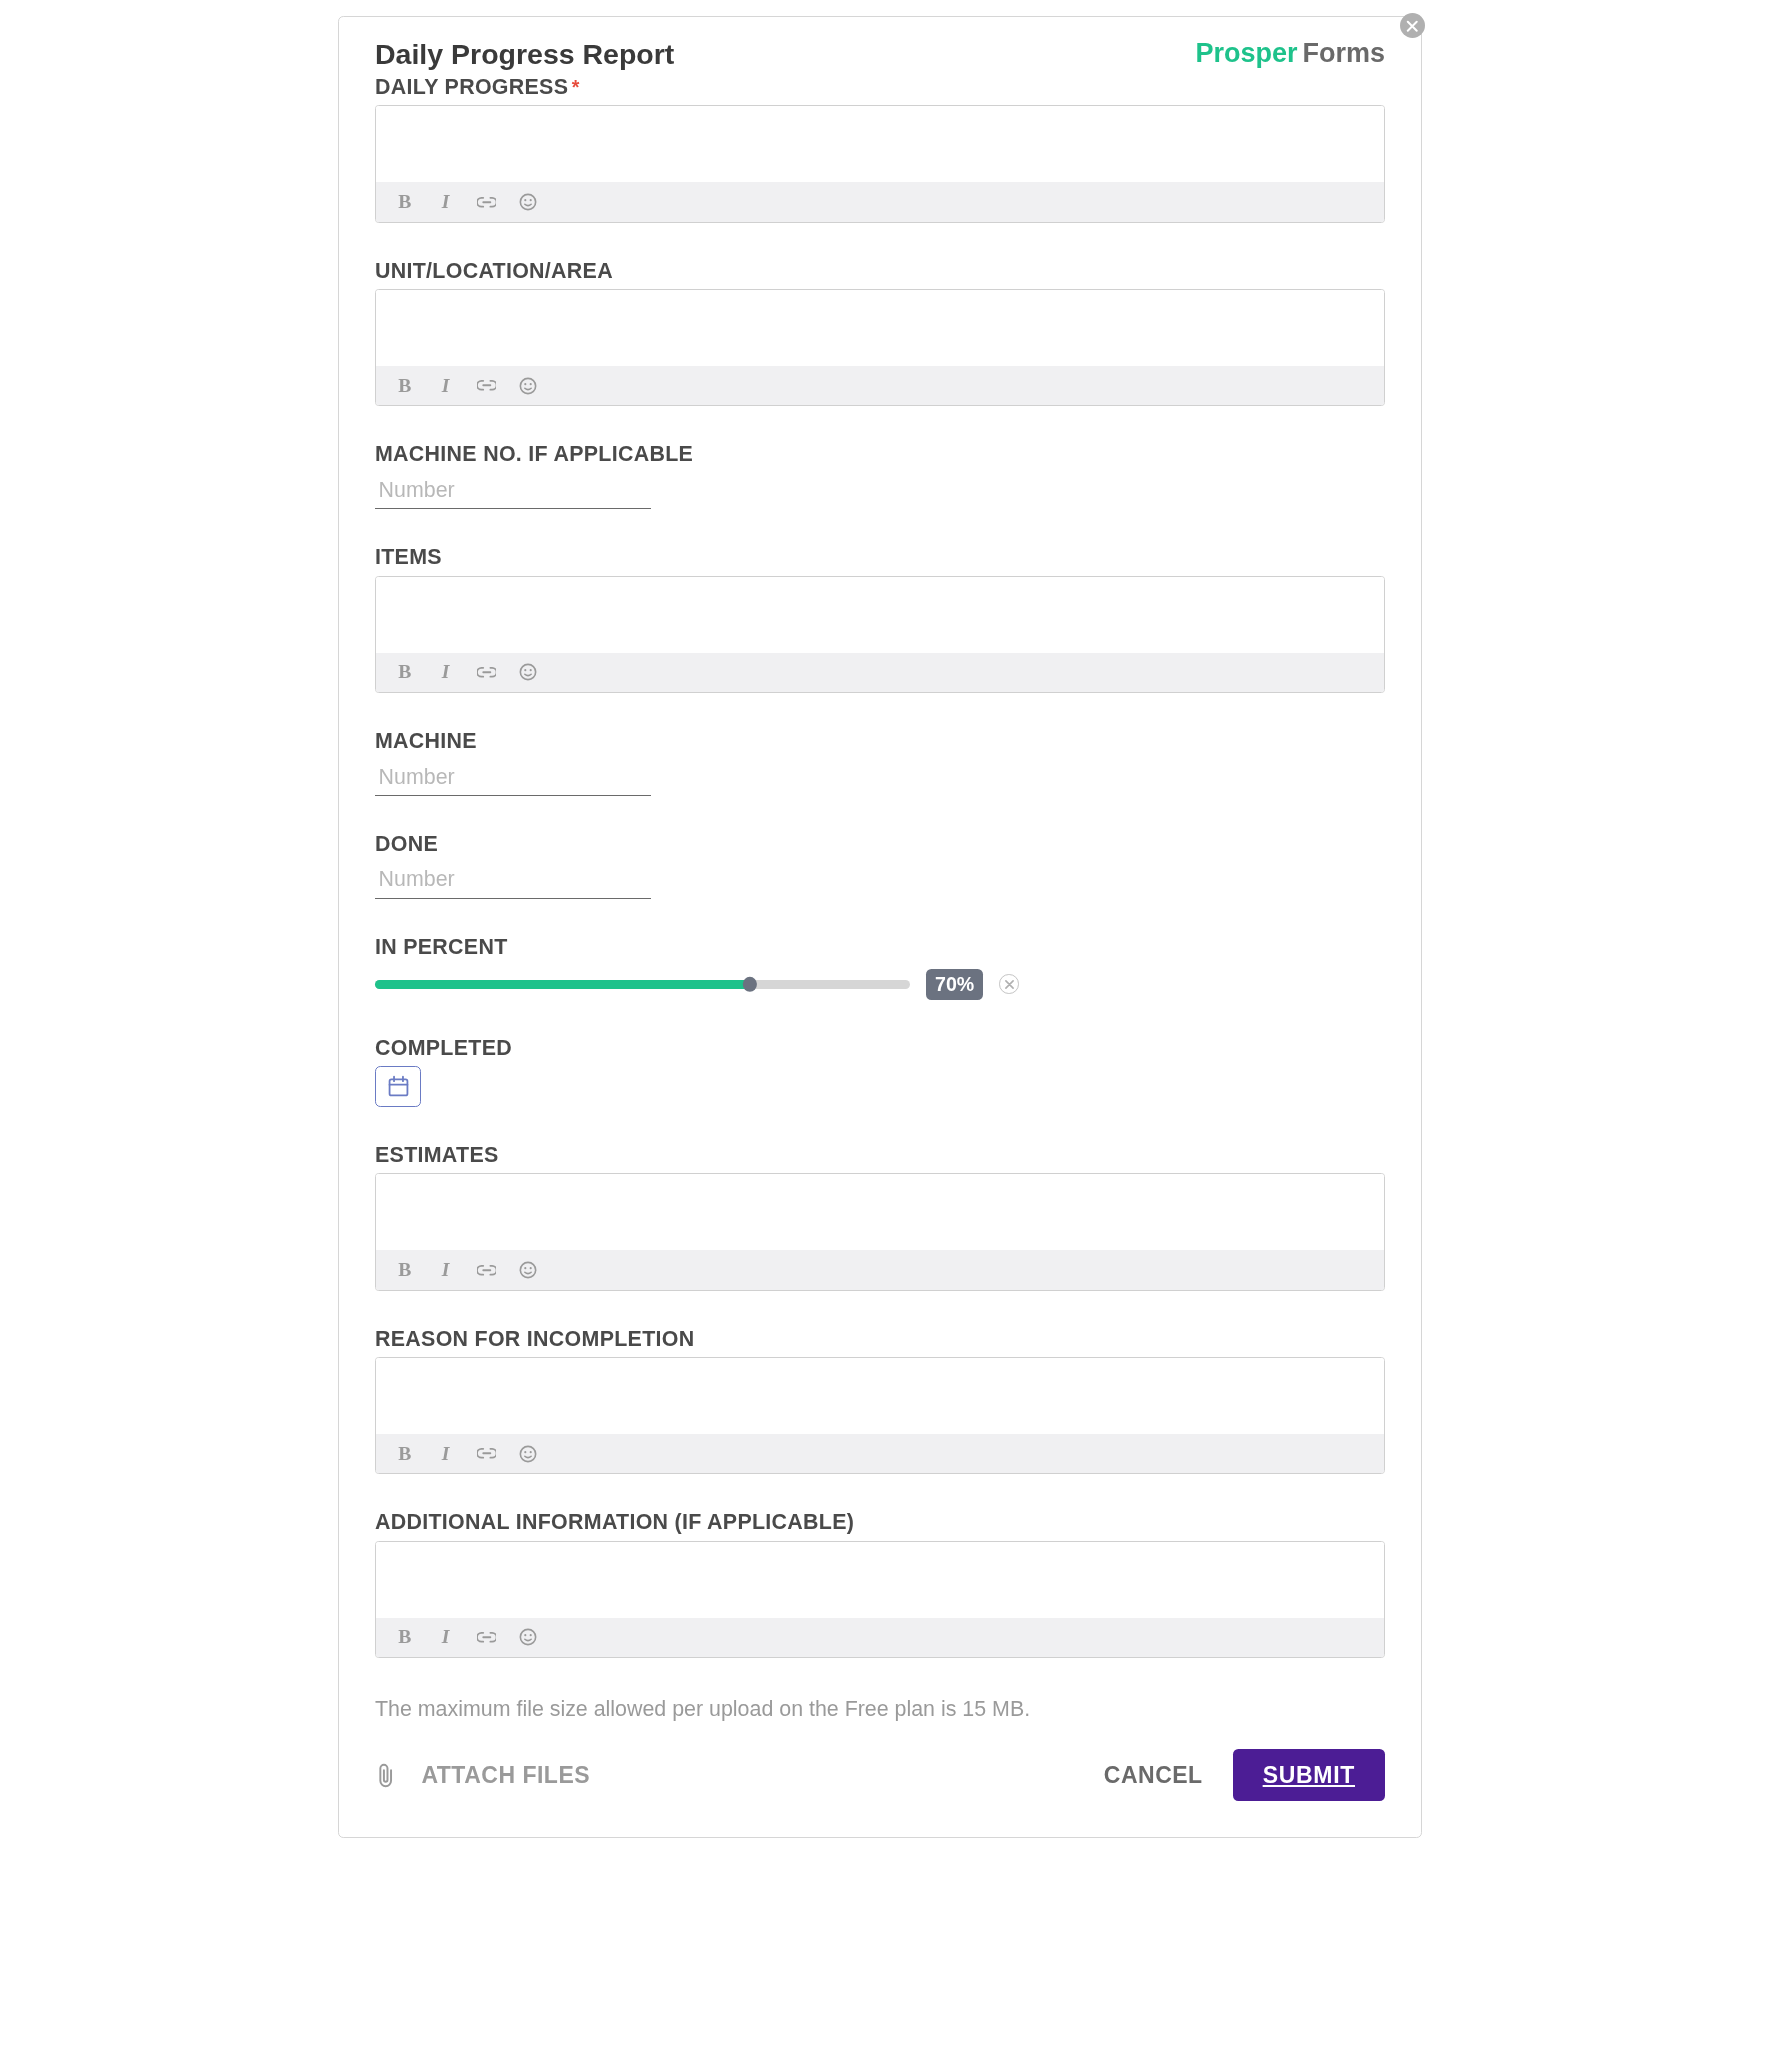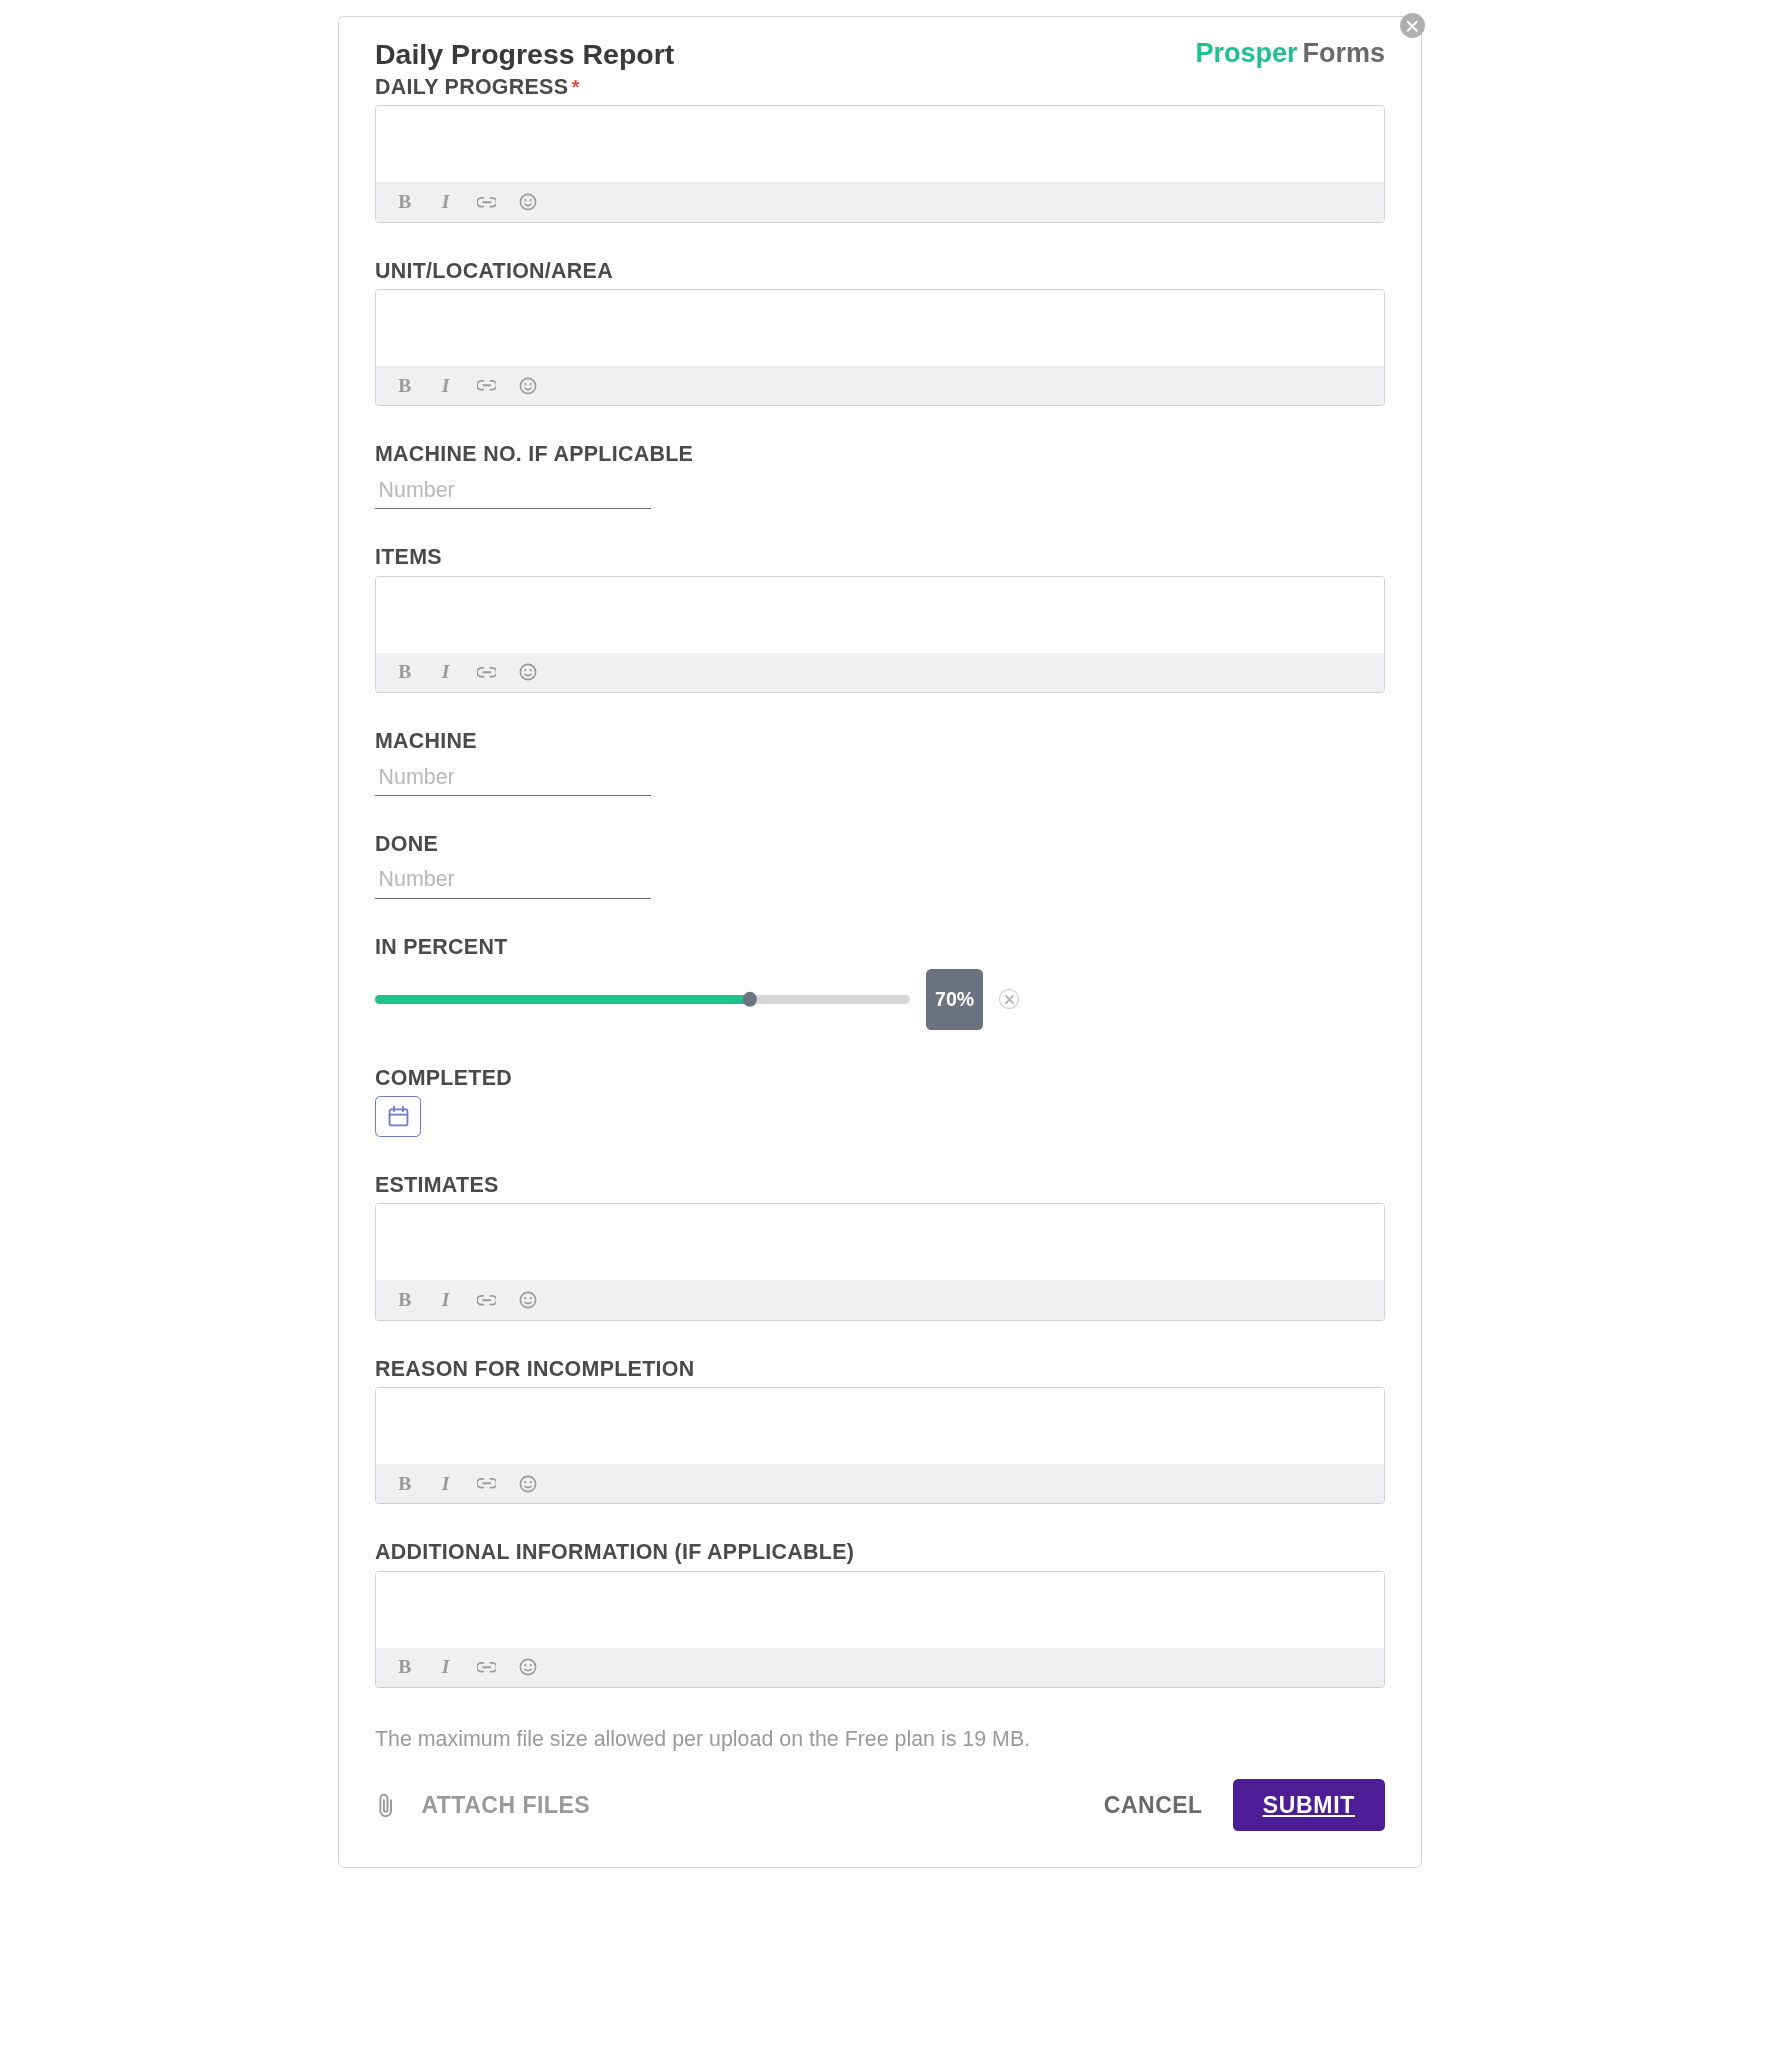--- a/index.html
+++ b/index.html
@@ -128,21 +128,21 @@
     height: 14.3px;
     background: #6b7280;
     border-radius: 50%;
     transform: translate(-50%, -50%);
   }
   .slider-badge {
     background: #6b7280;
     color: #fff;
     font-weight: 700;
     font-size: 19.6px;
-    padding: 19px 9px;
+    padding: 4px 9px;
     border-radius: 5.3px;
   }
   .clear-slider {
     color: #b0b0b0;
     width: 19.6px;
     height: 19.6px;
     border: 1.8px solid #c4c4c4;
     border-radius: 50%;
     display: flex;
     align-items: center;
@@ -402,21 +402,21 @@
               <circle cx="10" cy="10" r="8.5" fill="none" stroke="#9a9a9a" stroke-width="1.8"></circle>
               <circle cx="7" cy="8" r="1.2" fill="#9a9a9a"></circle>
               <circle cx="13" cy="8" r="1.2" fill="#9a9a9a"></circle>
               <path d="M6.5 12.5q3.5 3 7 0" fill="none" stroke="#9a9a9a" stroke-width="1.8" stroke-linecap="round"></path>
             </svg>
           </span>
       </div>
     </div>
   </div>
 
-  <div class="file-note">The maximum file size allowed per upload on the Free plan is 19 MB.</div>
+  <div class="file-note">The maximum file size allowed per upload on the Free plan is 15 MB.</div>
 
   <div class="footer-row">
     <div class="attach">
       <svg width="21.4" height="27" viewBox="0 0 24 30">
           <path d="M18 9v12a6 6 0 01-12 0V7a4 4 0 018 0v13a2 2 0 01-4 0V9" fill="none" stroke="#9a9a9a" stroke-width="2.2" stroke-linecap="round"></path>
         </svg>
       <span>ATTACH FILES</span>
     </div>
     <div class="footer-actions">
       <div class="cancel-btn">CANCEL</div>

